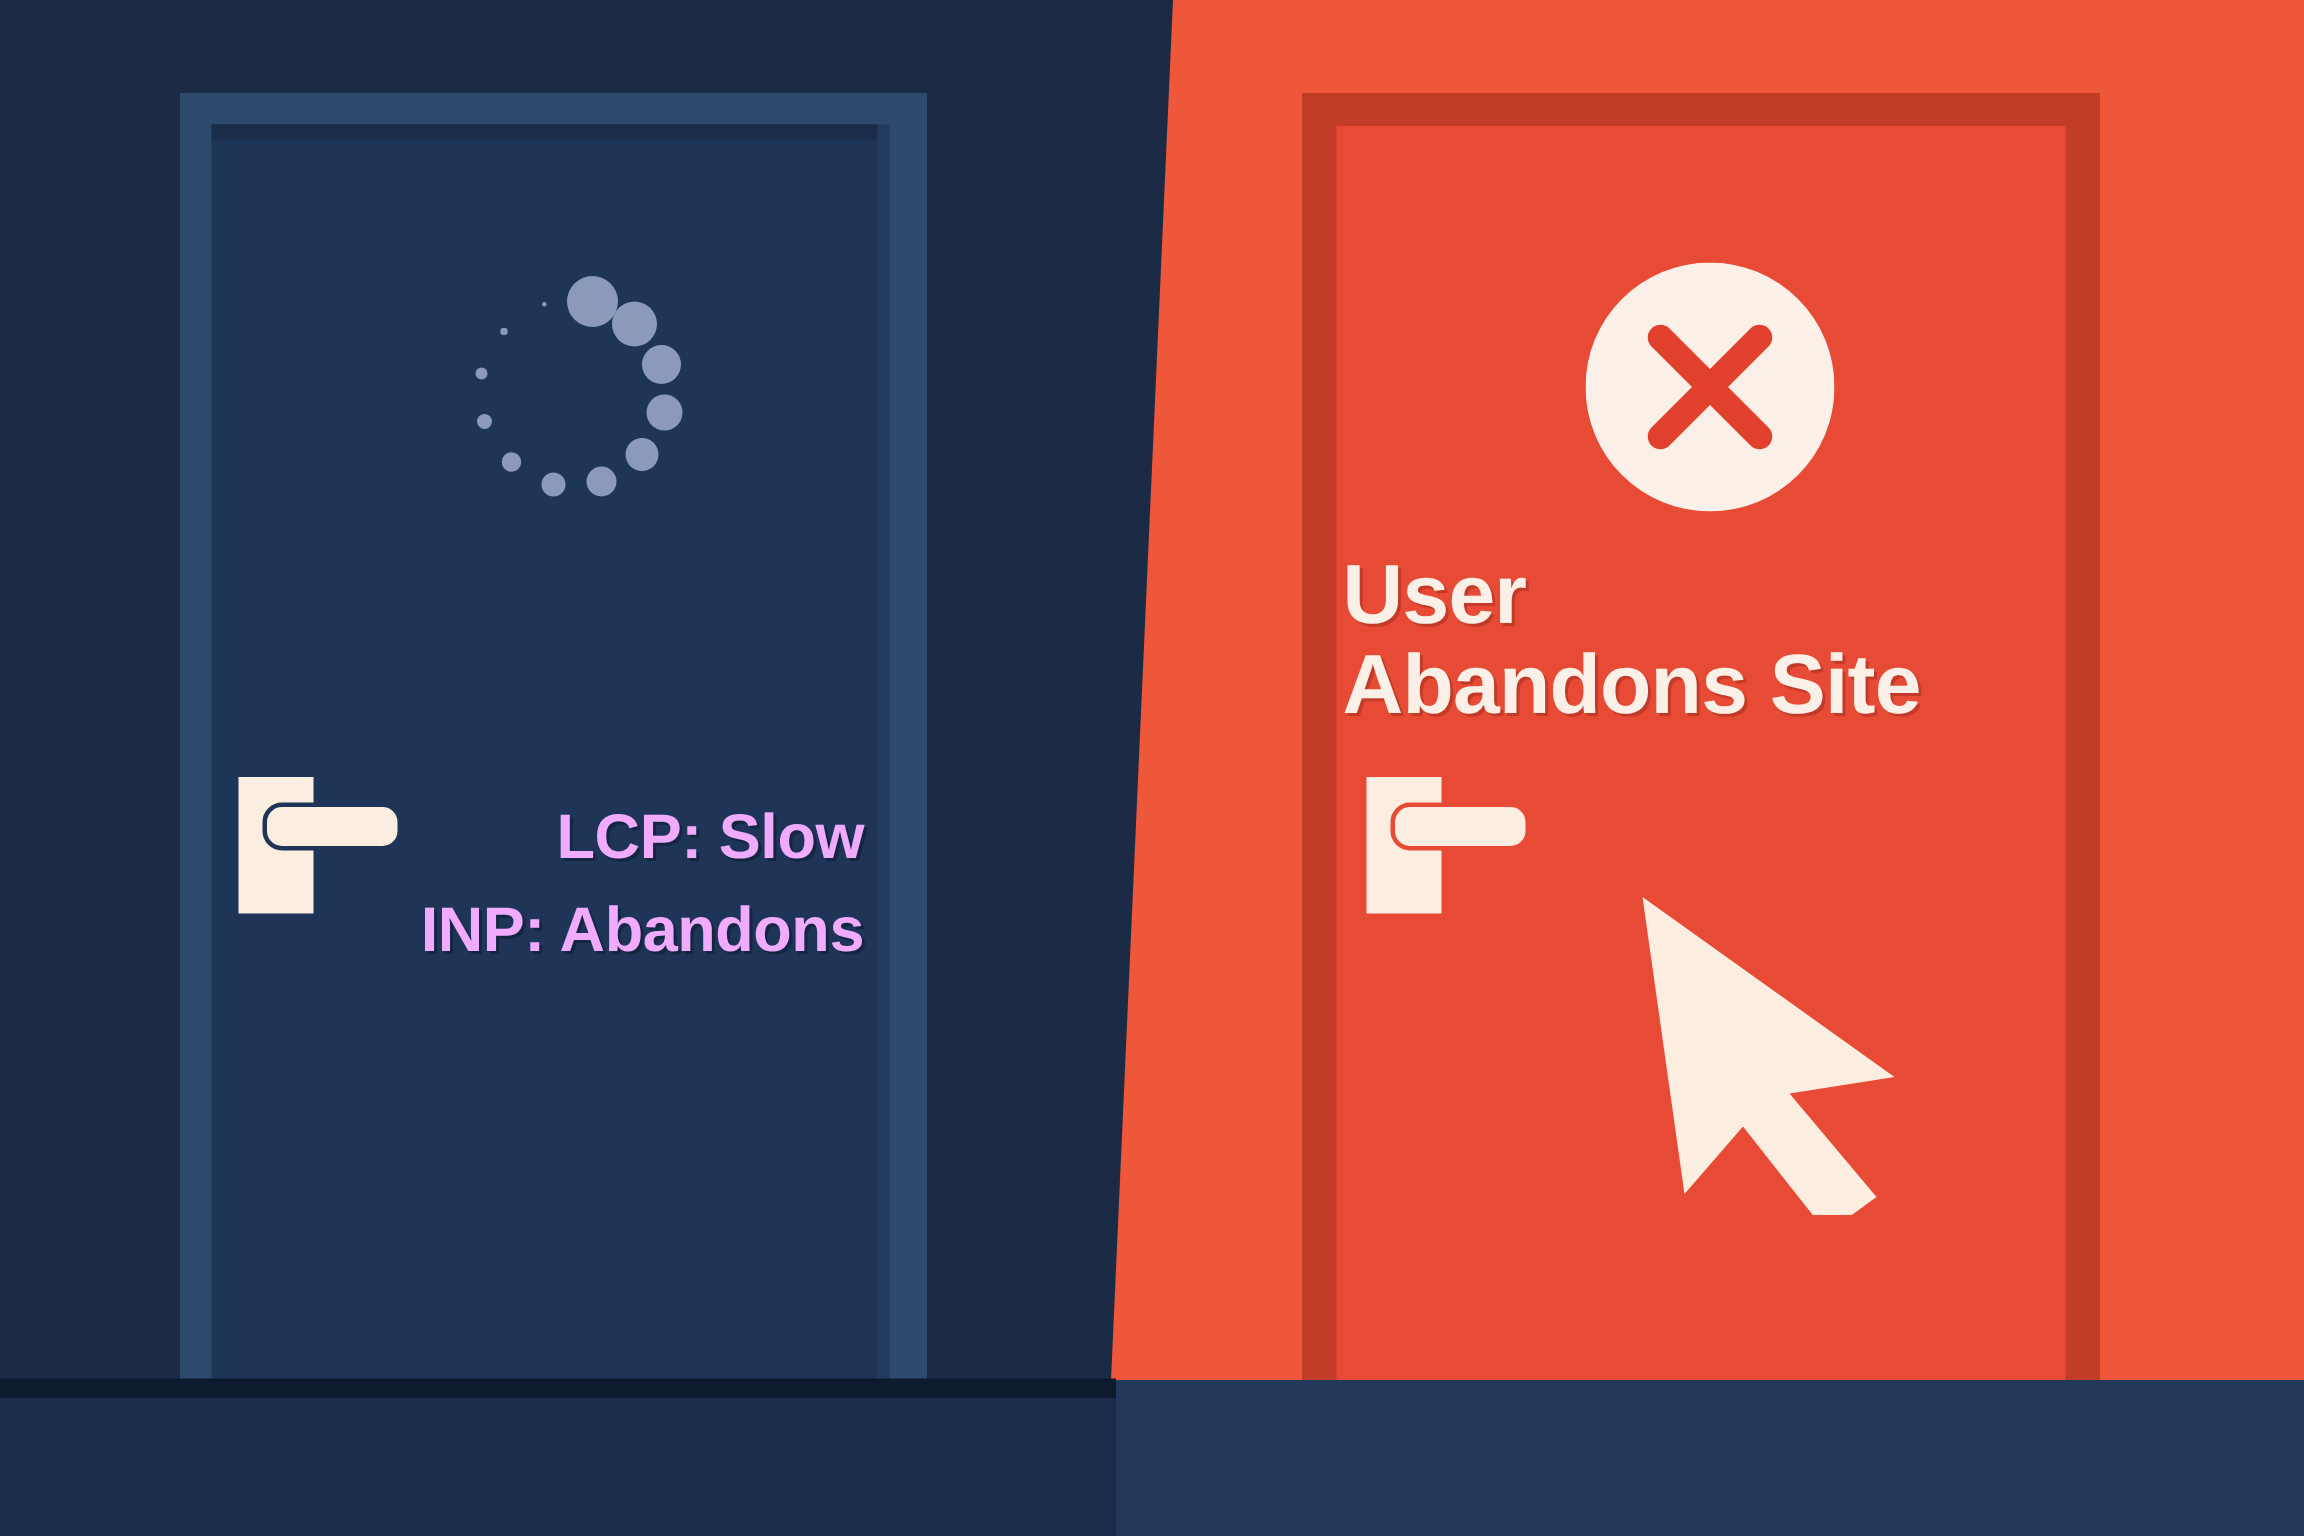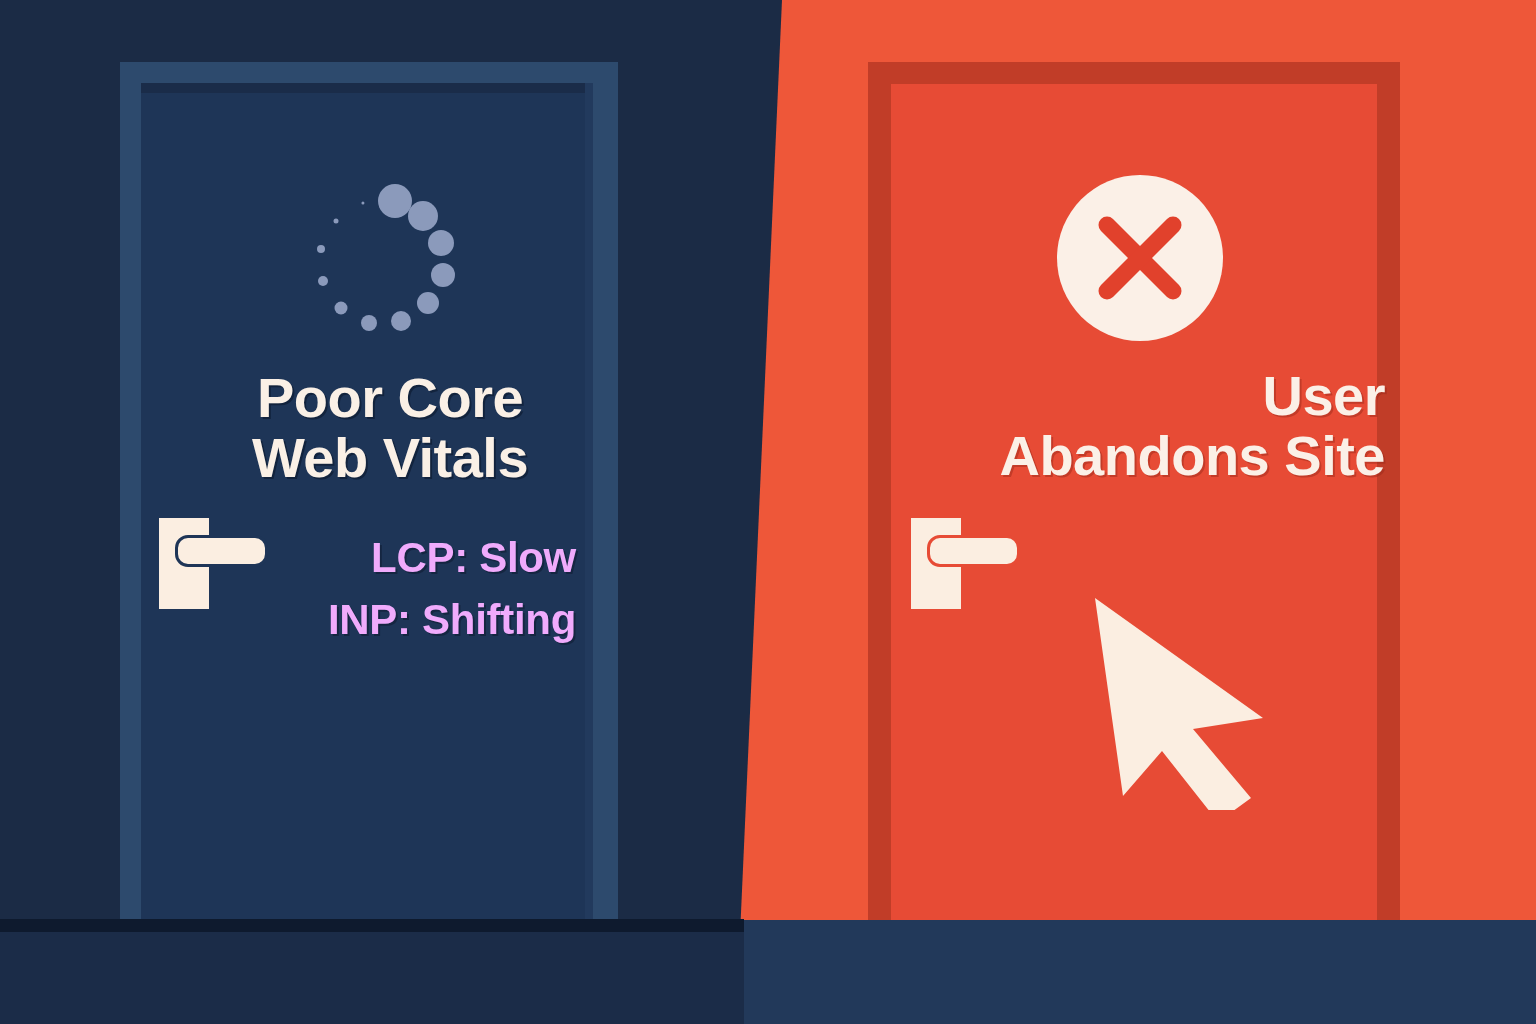--- a/index.html
+++ b/index.html
@@ -119,21 +119,21 @@
     line-height: 1.08;
     color: #faf0e6;
     letter-spacing: -0.5px;
     text-shadow: 2px 2px 0 rgba(10,20,40,0.55);
     white-space: pre-line;
   }
   .title-red {
     position: absolute;
     left: 895px; top: 366px;
     width: 490px;
-    text-align: right;
+    text-align: left;
     font-size: 56px;
     font-weight: bold;
     line-height: 1.08;
     color: #fbf0e7;
     letter-spacing: -0.5px;
     text-shadow: 2px 2px 0 rgba(150,40,25,0.45);
     white-space: pre-line;
   }
 
   
@@ -215,31 +215,29 @@
       <div class="dot" style="left: 118.075px; top: 113.486px; width: 22px; height: 22px;"></div>
       <div class="dot" style="left: 91.1591px; top: 130.966px; width: 20px; height: 20px;"></div>
       <div class="dot" style="left: 59.1095px; top: 132.645px; width: 16px; height: 16px;"></div>
       <div class="dot" style="left: 30.5139px; top: 118.075px; width: 13px; height: 13px;"></div>
       <div class="dot" style="left: 13.0345px; top: 91.1591px; width: 10px; height: 10px;"></div>
       <div class="dot" style="left: 11.3548px; top: 59.1095px; width: 8px; height: 8px;"></div>
       <div class="dot" style="left: 25.925px; top: 30.5139px; width: 5px; height: 5px;"></div>
       <div class="dot" style="left: 52.8409px; top: 13.0345px; width: 3.2px; height: 3.2px;"></div>
     </div>
 
-  <div class="title-blue">Poor Core
-Web Vitals</div>
 
   <div class="handle handle-blue" style="left:159px; top:518px; width:110px; height:91px;">
     <div class="plate"></div>
     <div class="lever"></div>
   </div>
 
   <div class="metrics">
     <div class="metric">LCP: Slow</div>
-    <div class="metric">INP: Shifting</div>
+    <div class="metric">INP: Abandons</div>
   </div>
 
   <div class="x-badge">
     <svg width="166" height="166" viewBox="0 0 166 166" aria-hidden="true">
       <circle cx="83" cy="83" r="83" fill="#fbf0e7"></circle>
       <g stroke="#e1412c" stroke-width="17" stroke-linecap="round">
         <line x1="50" y1="50" x2="116" y2="116"></line>
         <line x1="116" y1="50" x2="50" y2="116"></line>
       </g>
     </svg>

